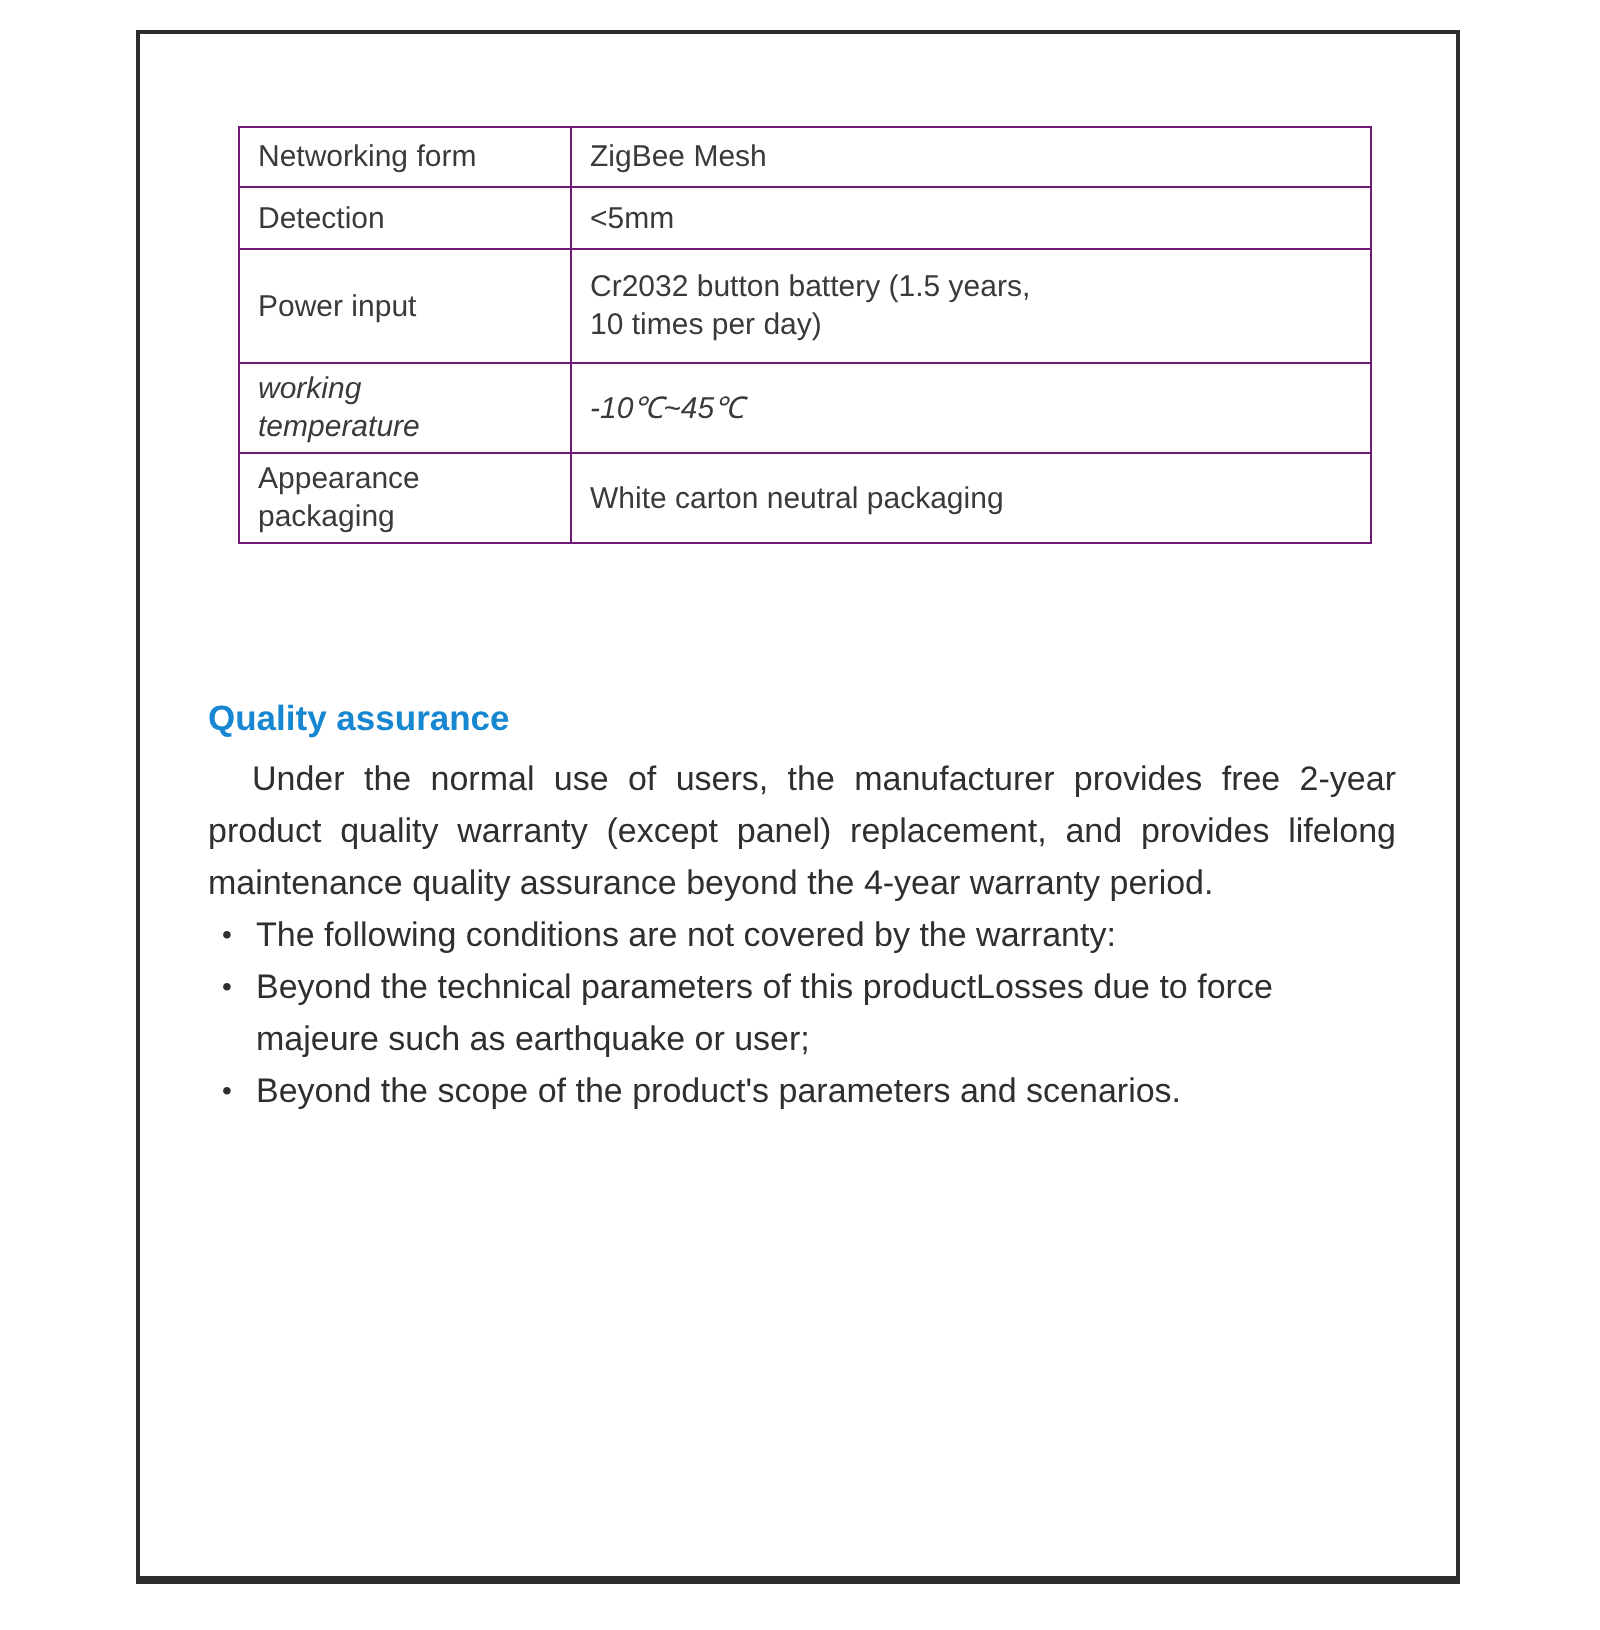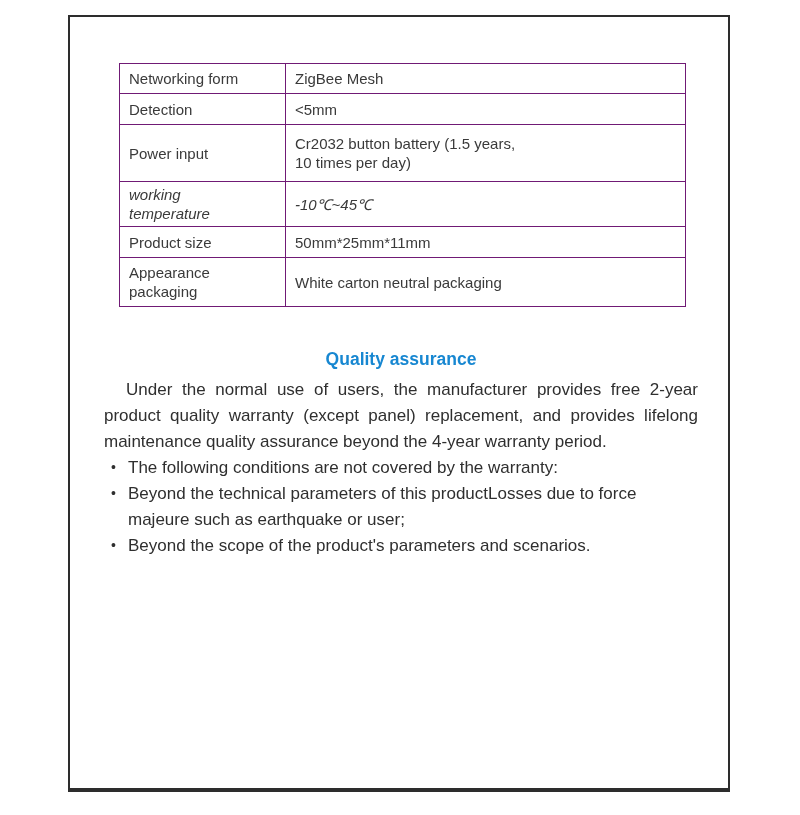--- a/index.html
+++ b/index.html
@@ -59,21 +59,20 @@
     position: absolute;
     left: 104px;
     top: 349px;
     width: 594px;
     color: #2f2f2f;
   }
   .qa h2 {
     margin: 0 0 7px 0;
     font-size: 17.5px;
     font-weight: bold;
-    text-align: center;
   }
   .qa p {
     margin: 0;
     font-size: 17px;
     line-height: 25.8px;
     text-align: justify;
     text-indent: 22px;
   }
   .qa ul {
     list-style: none;
@@ -121,24 +120,20 @@
         <td>Power input</td>
         <td>Cr2032 button battery (1.5 years,
 10 times per day)</td>
       </tr>
       <tr>
         <td>working
 temperature</td>
         <td>-10℃~45℃</td>
       </tr>
       <tr>
-        <td>Product size</td>
-        <td>50mm*25mm*11mm</td>
-      </tr>
-      <tr>
         <td>Appearance
 packaging</td>
         <td>White carton neutral packaging</td>
       </tr>
     </tbody>
   </table>
 
   <div class="qa">
     <h2 style="color: rgb(23, 135, 209);">Quality assurance</h2>
     <p>Under the normal use of users, the manufacturer provides free 2-year product quality warranty (except panel) replacement, and provides lifelong maintenance quality assurance beyond the 4-year warranty period.</p>

